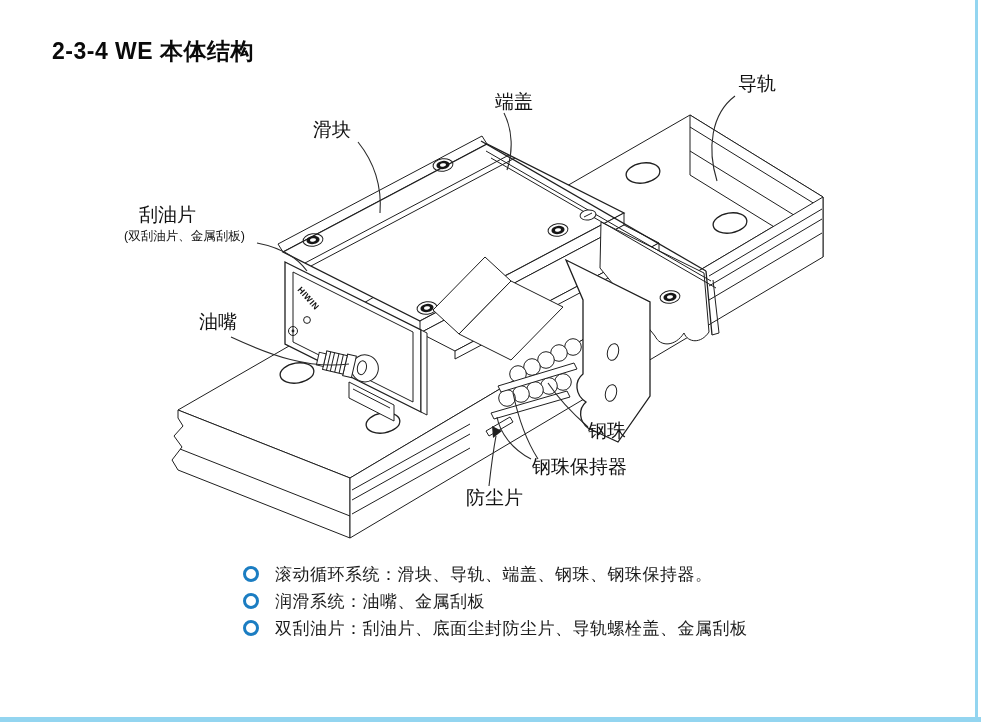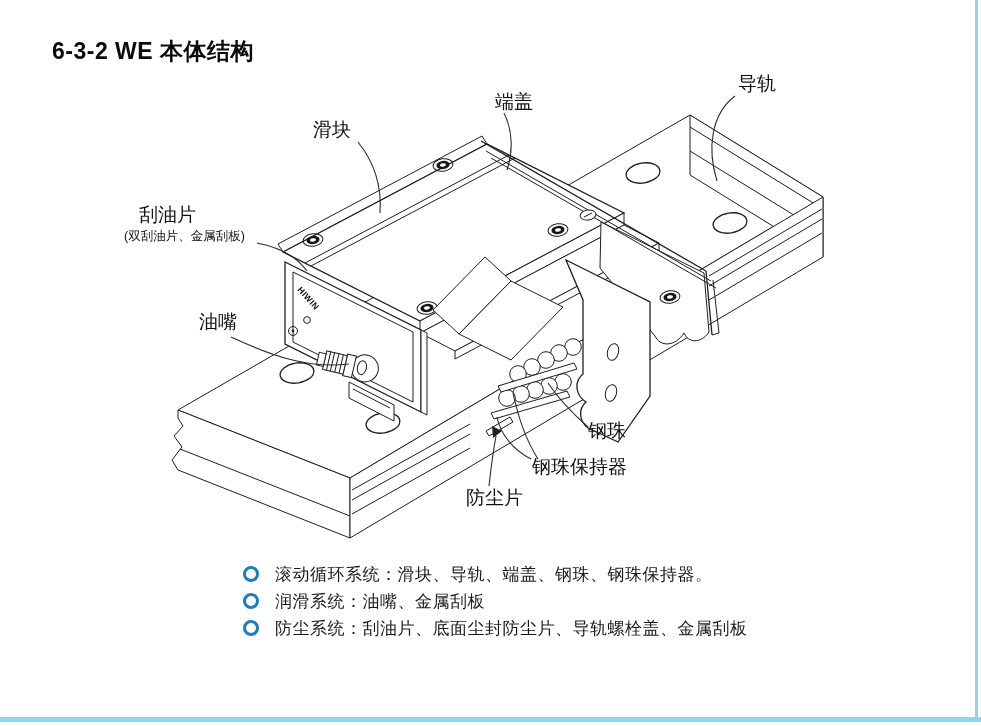--- a/index.html
+++ b/index.html
@@ -22,21 +22,21 @@
   .ln13{fill:none;stroke:#1f1f1f;stroke-width:1.3;}
   .face{fill:#ffffff;stroke:#1f1f1f;stroke-width:1;}
   .face13{fill:#ffffff;stroke:#1f1f1f;stroke-width:1.3;}
   .leader{fill:none;stroke:#2a2a2a;stroke-width:1.1;}
 </style>
 </head>
 <body>
 
 <div class="page">
 
-  <h1 class="page-title">6-3-2 WE 本体结构</h1>
+  <h1 class="page-title">2-3-4 WE 本体结构</h1>
 
   <svg class="diagram-svg" viewBox="0 0 981 726" xmlns="http://www.w3.org/2000/svg">
 
     <g>
       <polygon class="face" points="178,410 690,115 823,197 350,478"></polygon>
 
       <path class="face" d="M178,410 L350,478 L350,538 L178,470 L172,460 L182,447 L174,436 L183,426 L178,418 Z"></path>
       <path class="ln" d="M180,449 L350,516"></path>
 
       <polygon class="face" points="690,115 823,197 823,257 690,175"></polygon>
@@ -202,19 +202,19 @@
     <div class="legend-row">
       <span class="bullet" style="border-color: rgb(27, 125, 194);"></span>
       <span class="legend-text">滚动循环系统：滑块、导轨、端盖、钢珠、钢珠保持器。</span>
     </div>
     <div class="legend-row">
       <span class="bullet" style="border-color: rgb(27, 125, 194);"></span>
       <span class="legend-text">润滑系统：油嘴、金属刮板</span>
     </div>
     <div class="legend-row">
       <span class="bullet" style="border-color: rgb(27, 125, 194);"></span>
-      <span class="legend-text">防尘系统：刮油片、底面尘封防尘片、导轨螺栓盖、金属刮板</span>
+      <span class="legend-text">双刮油片：刮油片、底面尘封防尘片、导轨螺栓盖、金属刮板</span>
     </div>
   </div>
 
   <div class="border-right" style="background: rgb(147, 213, 240);"></div>
   <div class="border-bottom" style="background: rgb(147, 213, 240);"></div>
 </div>
 
 </body></html>

